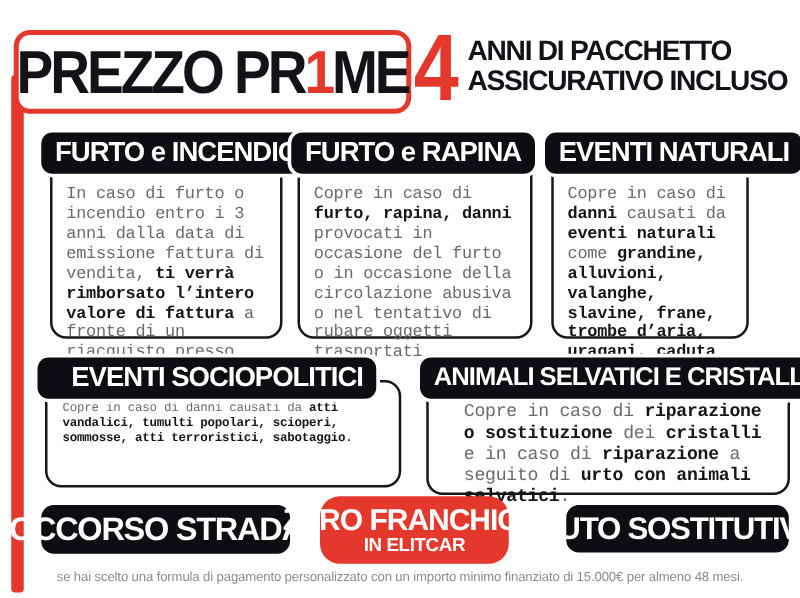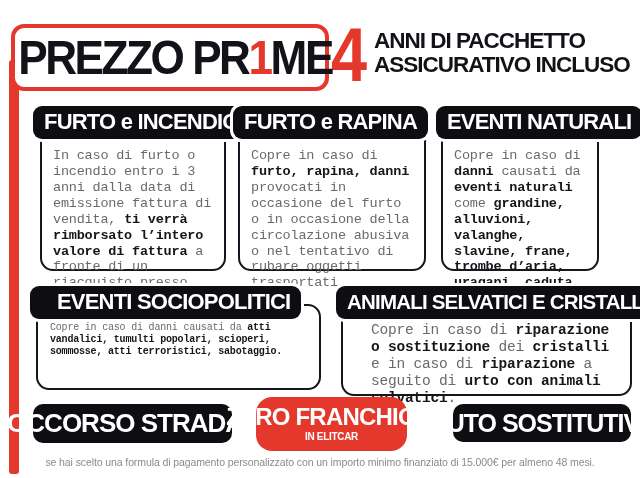--- a/index.html
+++ b/index.html
@@ -23,21 +23,21 @@
     border-radius: 3px;
     z-index: 1;
   }
   .title-box {
     position: absolute;
     left: 11px; top: 24px;
     width: 318px; height: 67px;
     background: #ffffff;
     border: 4px solid var(--accent, #e5382d);
     border-radius: 13px;
-    display: flex; align-items: center; 
+    display: flex; align-items: center; justify-content: center;
     z-index: 2;
   }
   .title-text {
     font-weight: 800;
     font-size: 45px;
     letter-spacing: -2.5px;
     color: #121218;
     white-space: nowrap;
     transform: scale(0.98, 1.08);
   }
@@ -130,21 +130,21 @@
   }
   #badge-soccorso { left: 33px;  top: 404px; width: 199px; height: 39px; font-size: 26px; }
   #badge-auto     { left: 453px; top: 404px; width: 178px; height: 38px; font-size: 25px; }
   #badge-zero {
     left: 256px; top: 397px; width: 151px; height: 54px;
     background: var(--accent, #e5382d);
     flex-direction: column;
     border-radius: 16px;
   }
   #badge-zero .l1 { font-size: 24px; line-height: 25px; font-weight: 800; letter-spacing: -0.8px; }
-  #badge-zero .l2 { font-size: 10px; line-height: 16px; font-weight: 800; letter-spacing: -0.3px; }
+  #badge-zero .l2 { font-size: 15px; line-height: 16px; font-weight: 800; letter-spacing: -0.3px; }
 
   
   .footnote {
     position: absolute;
     left: 0; top: 456px;
     width: 640px;
     text-align: center;
     font-size: 10.5px;
     letter-spacing: -0.1px;
     color: #8b8b8b;

